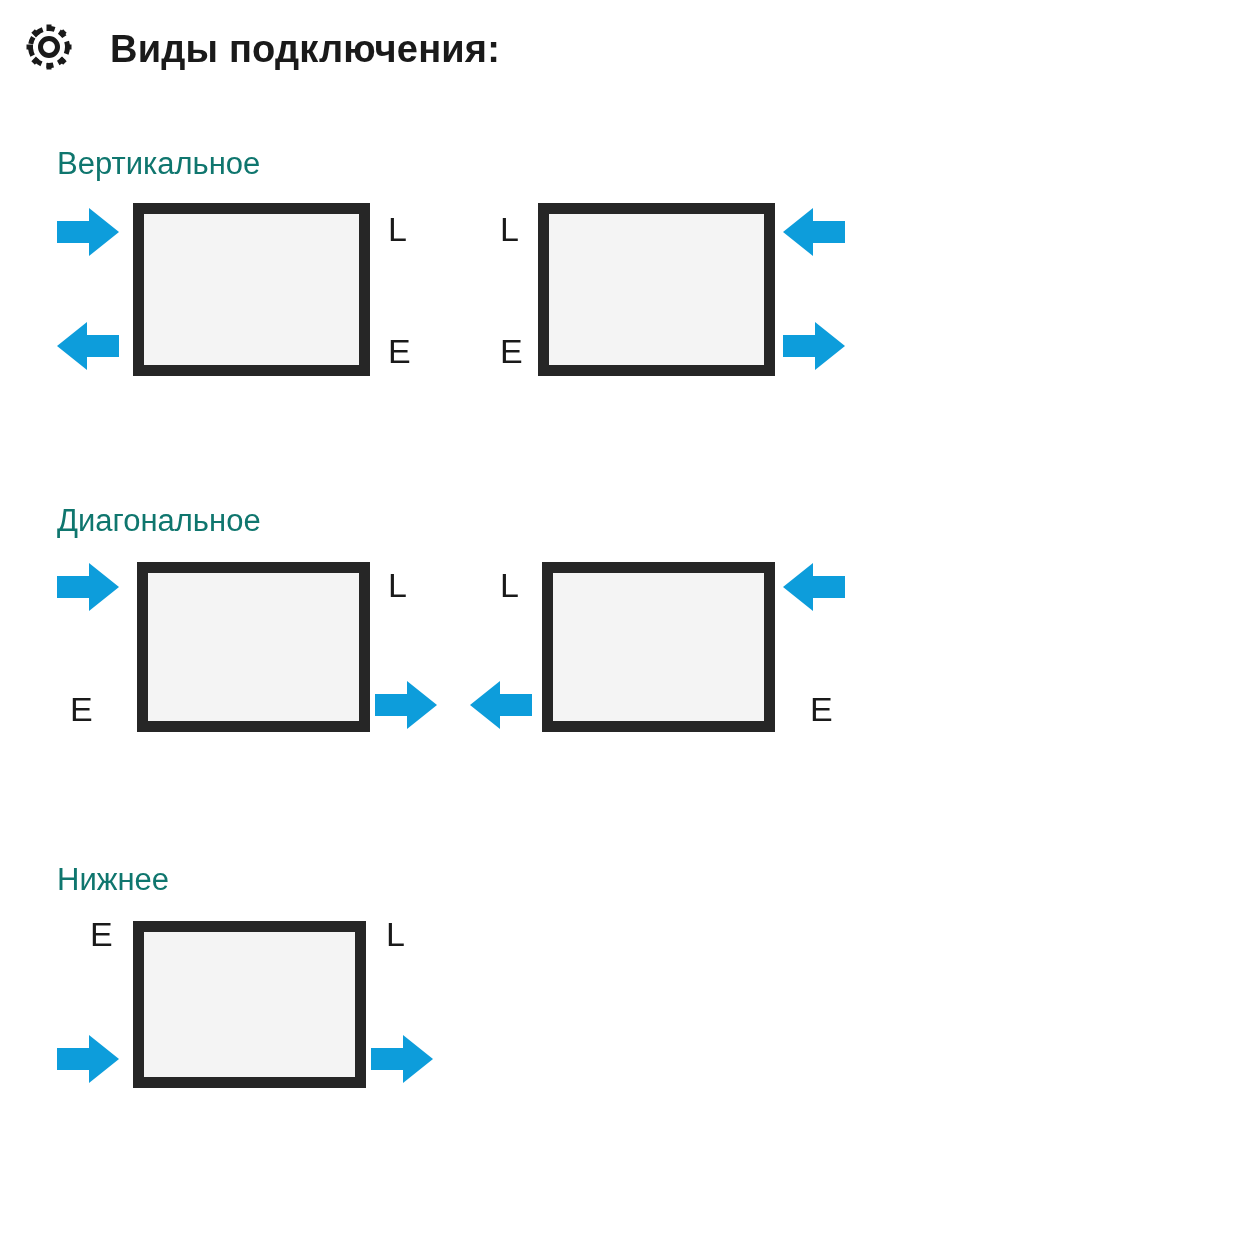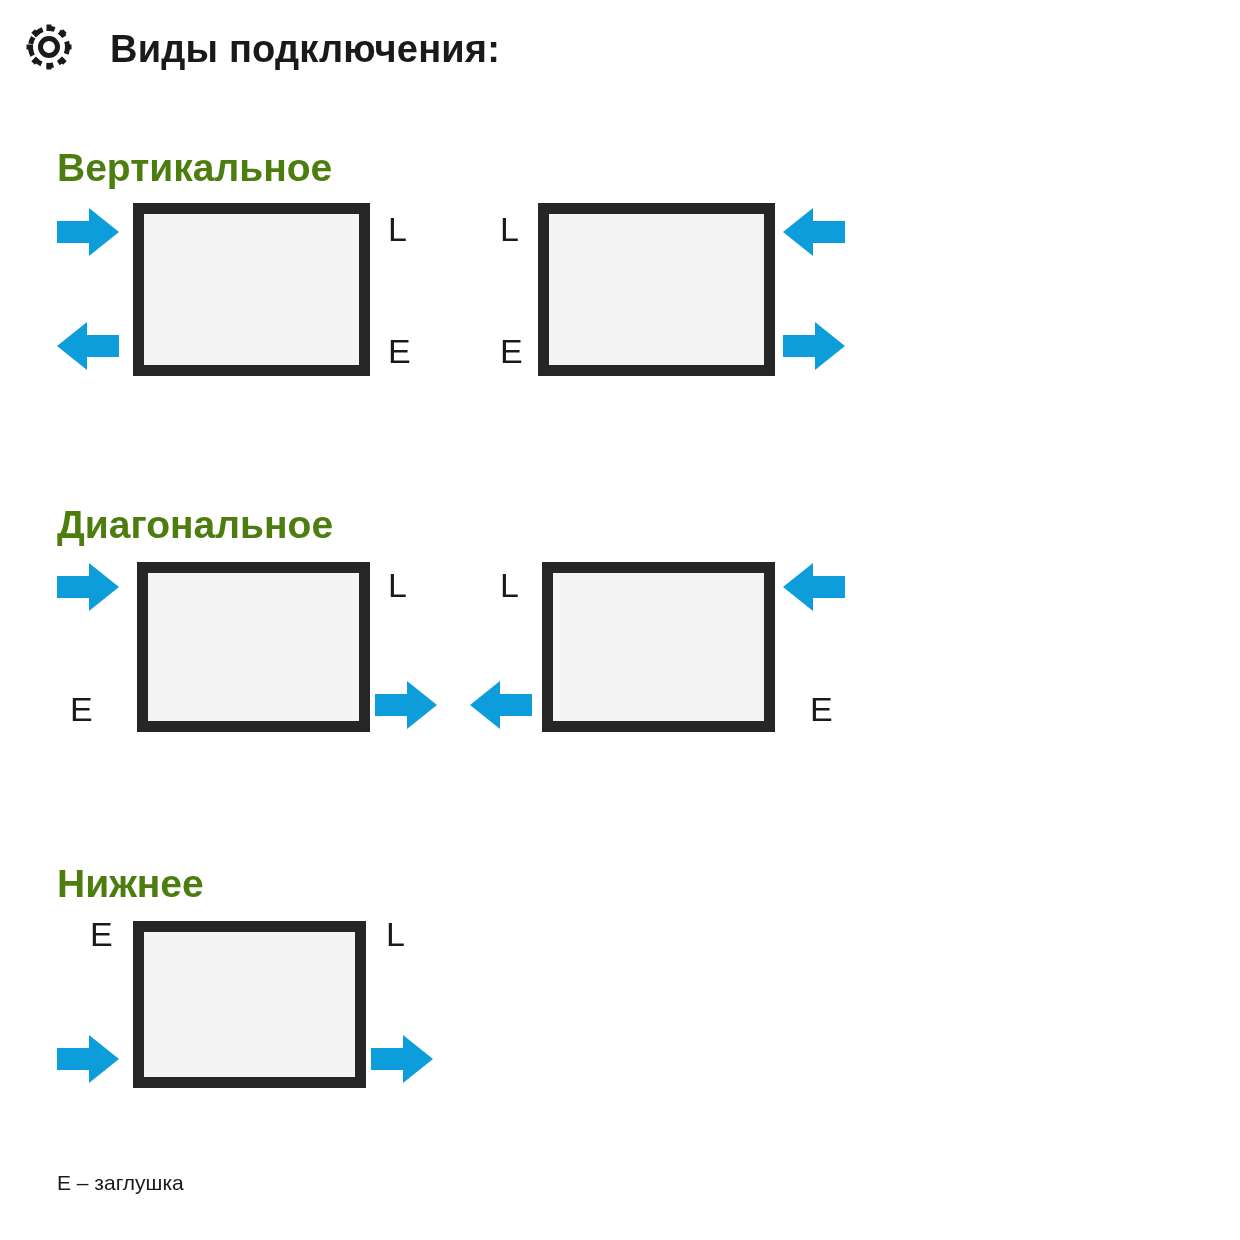--- a/index.html
+++ b/index.html
@@ -38,23 +38,23 @@
     font-size: 38px;
     font-weight: bold;
     letter-spacing: 0.2px;
     color: #1a1a1a;
     white-space: nowrap;
   }
 
   
   .section-title {
     position: absolute;
-    font-size: 39px;
-    font-weight: bold;
-    color: #4d7c0f;
+    font-size: 31px;
+    font-weight: normal;
+    color: #0f766e;
     white-space: nowrap;
   }
 
   
   .radiator {
     position: absolute;
     box-sizing: border-box;
     border: 11px solid #262626;
     background: #f4f4f4;
   }
@@ -194,14 +194,13 @@
     <span class="head"></span>
 </div>
 <div class="arrow right" style="left:371px; top:1035px;">
   <span class="shaft"></span>
     <span class="head"></span>
 </div>
 <div class="marker" style="left:90px; top:917px;">E</div>
 <div class="marker" style="left:386px; top:917px;">L</div>
 
 <div class="legend">
-  <div>E – заглушка</div>
 </div>
 
 </body></html>

